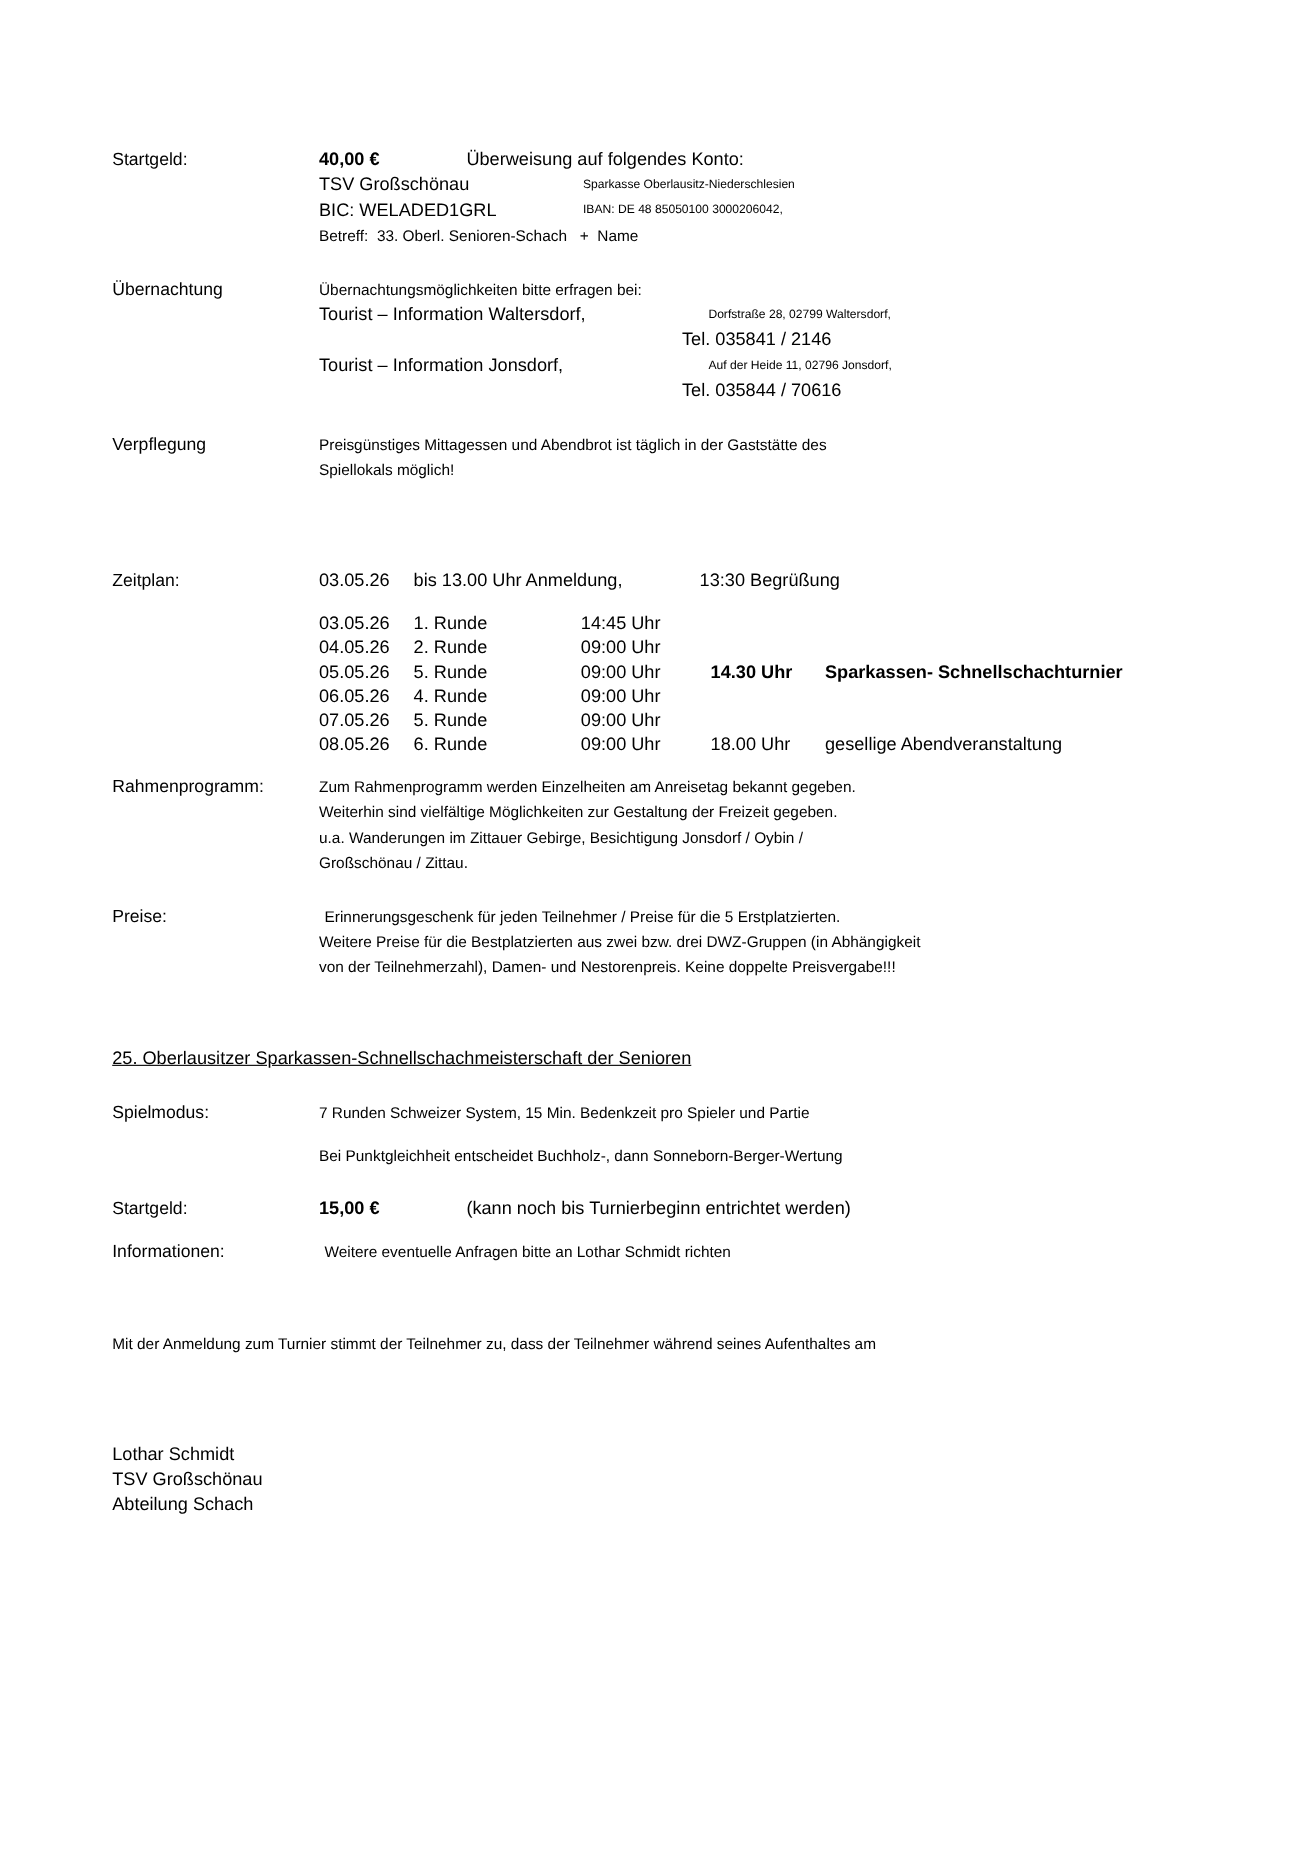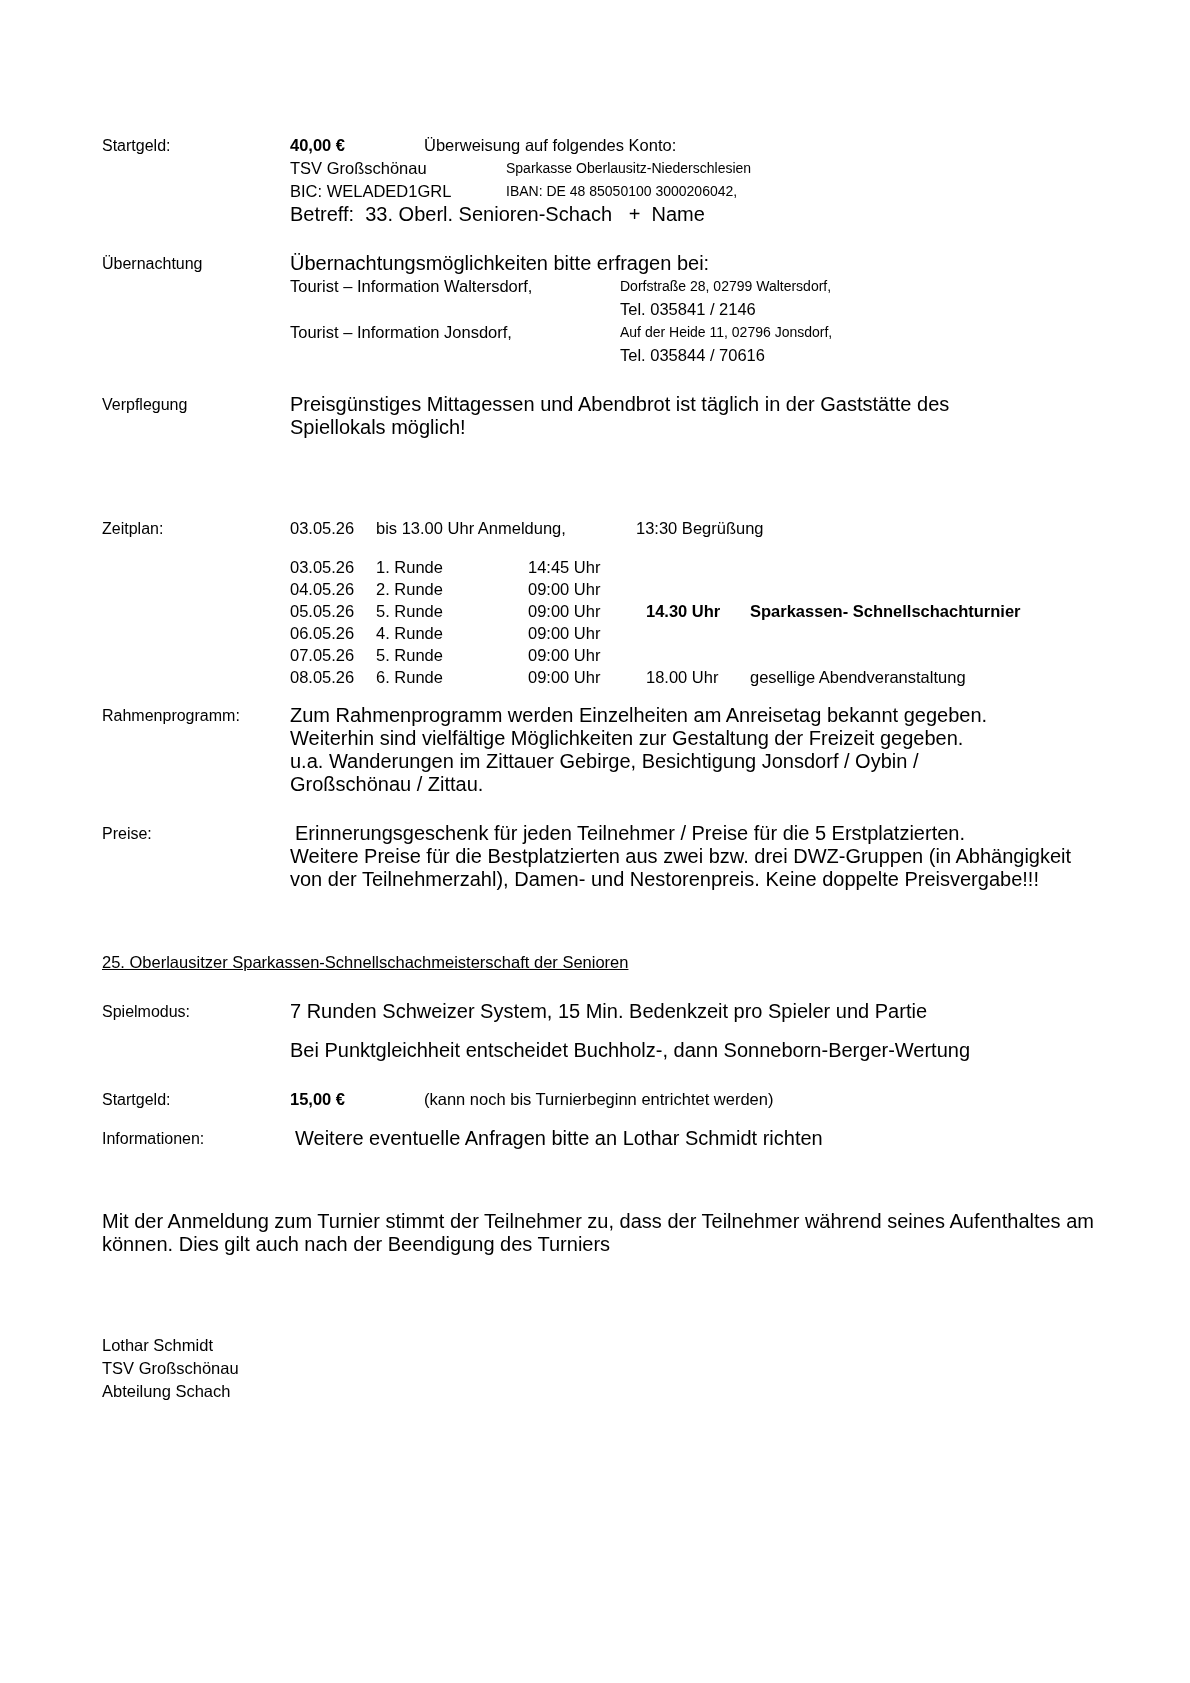--- a/index.html
+++ b/index.html
@@ -37,21 +37,21 @@
     font-size: 16px;
     line-height: 23px;
     white-space: nowrap;
   }
   .body-col {
     flex: 1 1 auto;
     font-size: 16.5px;
     line-height: 23px;
   }
   .line {
-    font-size: 20px;
+    font-size: 14px;
     line-height: 23px;
     white-space: pre;
   }
   .bold {
     font-weight: bold;
   }
   .gap-s  { height: 16px; }
   .gap-m  { height: 26px; }
   .gap-xl { height: 60px; }
   .gap-xxl{ height: 78px; }
@@ -75,23 +75,24 @@
     display: flex;
     align-items: flex-start;
   }
   .sub-left {
     flex: 0 0 330px;
     font-size: 16.5px;
     line-height: 23px;
     white-space: nowrap;
   }
   .sub-right {
-    font-size: 14px;
+    font-size: 11px;
     line-height: 23px;
     white-space: nowrap;
+    margin-left: 24px;
   }
   .indent-right {
     padding-left: 330px;
     font-size: 16.5px;
     line-height: 23px;
   }
 
   
   .schedule {
     border-collapse: collapse;
@@ -306,21 +307,20 @@
       <div class="label">Informationen:</div>
       <div class="body-col">
         <div class="line" style="padding-left:5px">Weitere eventuelle Anfragen bitte an Lothar Schmidt richten</div>
       </div>
     </div>
 
     <div class="gap-xl"></div>
 
     <div class="note-block">
       <div class="line">Mit der Anmeldung zum Turnier stimmt der Teilnehmer zu, dass der Teilnehmer während seines Aufenthaltes am</div>
-      <div class="line">können. Dies gilt auch nach der Beendigung des Turniers</div>
     </div>
 
     <div class="gap-xxl"></div>
 
     <div>
       <div class="sig">Lothar Schmidt</div>
       <div class="sig">TSV Großschönau</div>
       <div class="sig">Abteilung Schach</div>
     </div>
 

